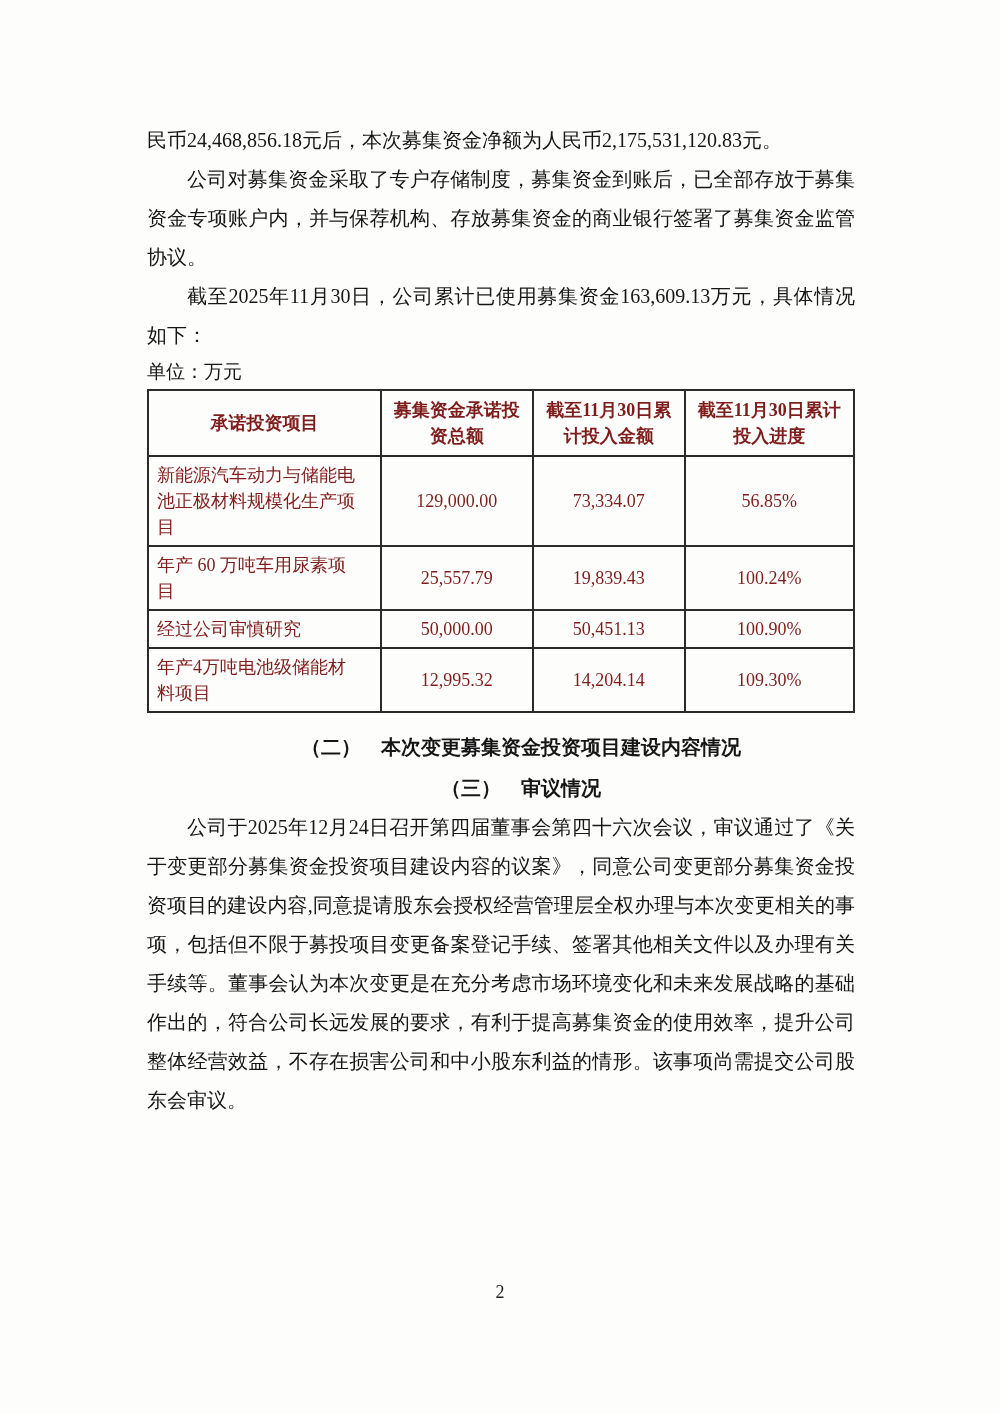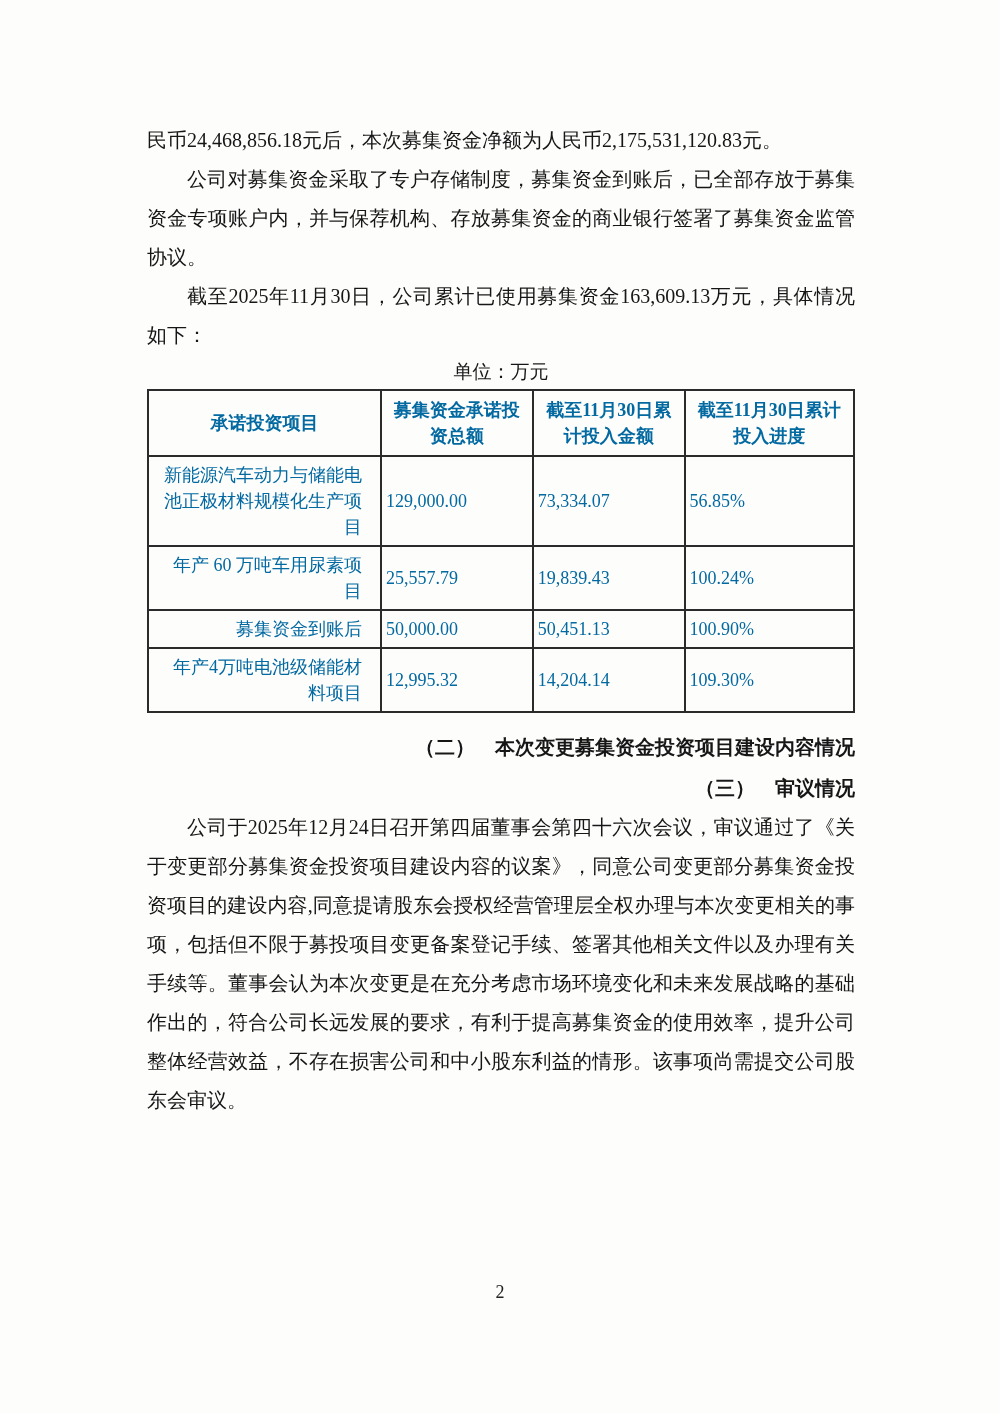--- a/index.html
+++ b/index.html
@@ -22,59 +22,59 @@
     font-size:20px;
     line-height:39px;
     text-align:justify;
     text-justify:inter-ideograph;
     word-break:break-all;
   }
   .indent{ text-indent:2em; }
   .unit-label{
     font-size:19px;
     line-height:27px;
-    text-align:center;
+    text-align:left;
     margin:3px 0 4px 0;
   }
   table.fund-table{
     width:100%;
     border-collapse:collapse;
     table-layout:fixed;
     font-size:18px;
-    color:#0369a1;
+    color:#7f1d1d;
   }
   .fund-table th,.fund-table td{
     border:2px solid #2b2b2b;
     padding:5px 4px;
     line-height:26px;
     vertical-align:middle;
     word-break:break-all;
   }
   .fund-table th{
     font-weight:700;
     text-align:center;
     padding:6px 10px;
   }
   .fund-table td.project{
-    text-align:right;
+    text-align:left;
     padding-left:8px;
     padding-right:18px;
   }
-  .fund-table td.num{ text-align:left;border-radius:30px; }
+  .fund-table td.num{ text-align:center;border-radius:30px; }
   .fund-table tr.total td{
     font-weight:700;
     text-align:center;
   }
   .section-heading{
     margin:14px 0 0 0;
     font-size:20px;
     line-height:40px;
     font-weight:700;
     text-indent:2em;
-    text-align:right;
+    text-align:center;
   }
   .section-heading.tight{ margin-top:1px; }
   .page-number{
     position:absolute;
     left:0; right:0;
     top:1282px;
     text-align:center;
     font-size:18px;
     color:#222;
   }
@@ -113,21 +113,21 @@
           <td class="num">73,334.07</td>
           <td class="num">56.85%</td>
         </tr>
         <tr>
           <td class="project">年产 60 万吨车用尿素项目</td>
           <td class="num">25,557.79</td>
           <td class="num">19,839.43</td>
           <td class="num">100.24%</td>
         </tr>
         <tr>
-          <td class="project">募集资金到账后</td>
+          <td class="project">经过公司审慎研究</td>
           <td class="num">50,000.00</td>
           <td class="num">50,451.13</td>
           <td class="num">100.90%</td>
         </tr>
         <tr>
           <td class="project">年产4万吨电池级储能材料项目</td>
           <td class="num">12,995.32</td>
           <td class="num">14,204.14</td>
           <td class="num">109.30%</td>
         </tr>

